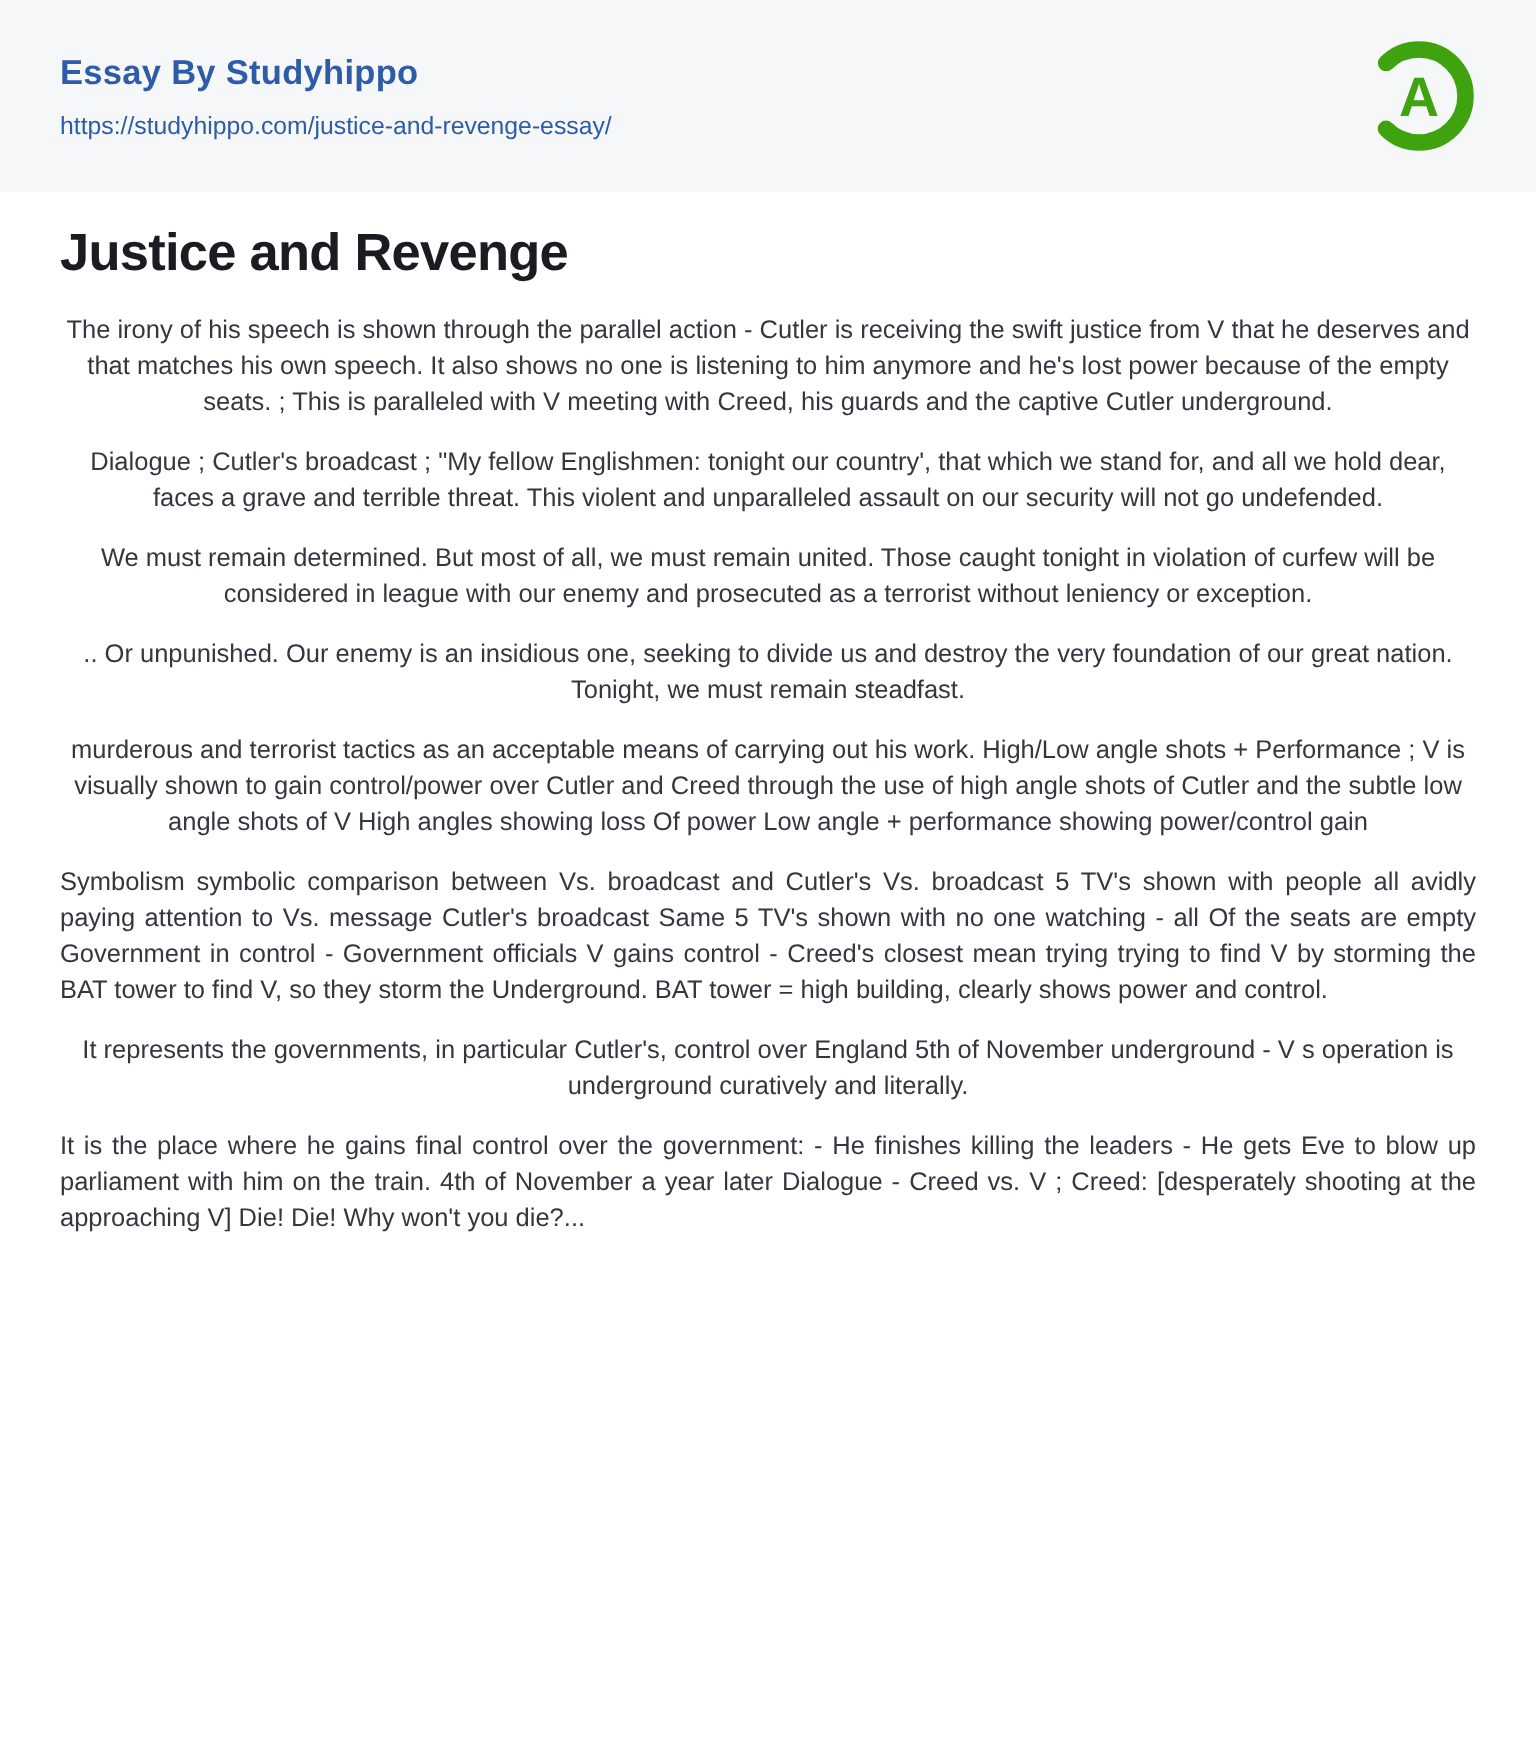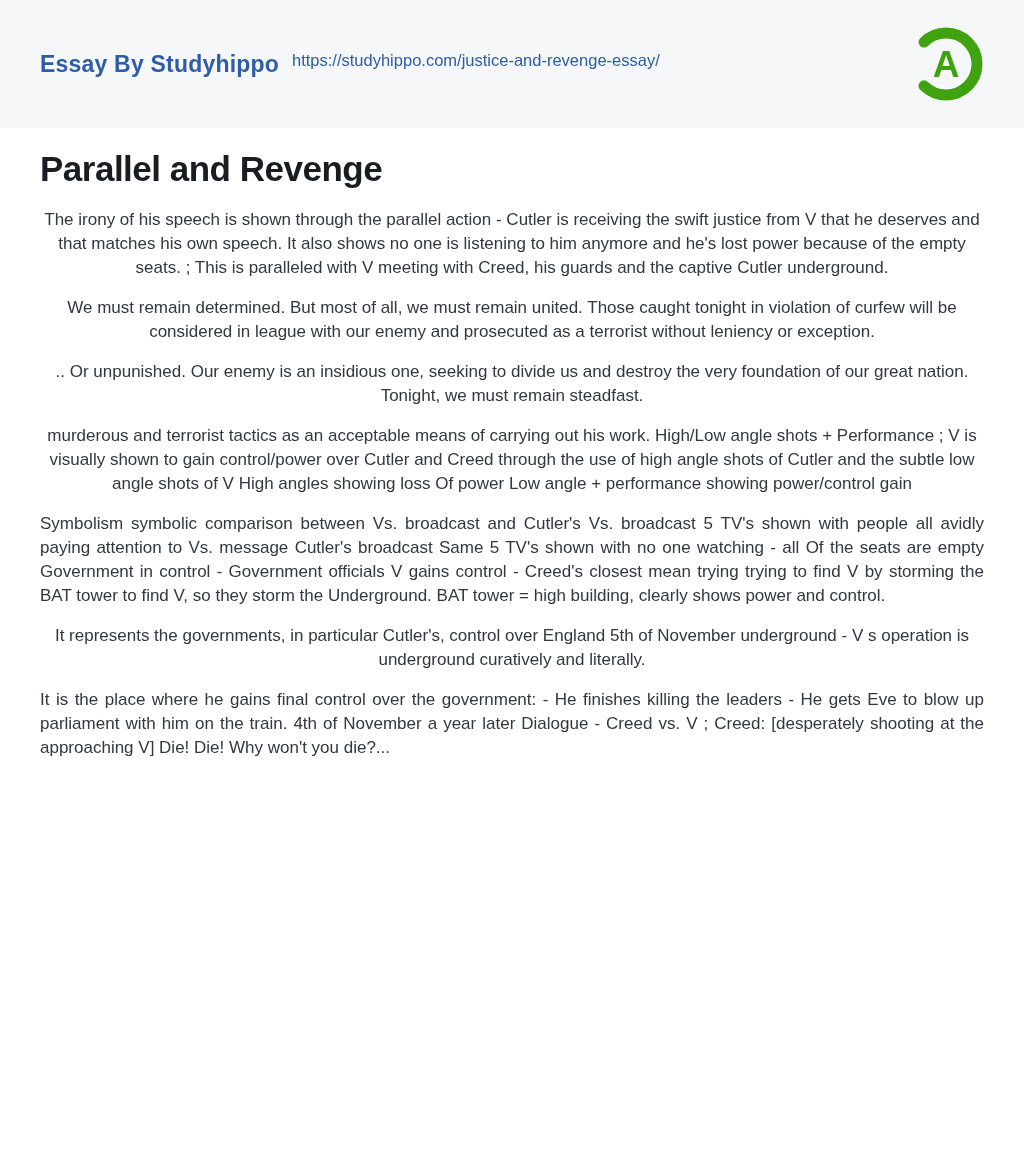--- a/index.html
+++ b/index.html
@@ -19,21 +19,21 @@
     overflow: hidden;
   }
   .header {
     height: 128px;
     background: var(--header-bg);
     display: flex;
     align-items: center;
     justify-content: space-between;
     padding: 0 40px;
   }
-  .header-left { display: flex; flex-direction: row; gap: 13px; }
+  .header-left { display: flex; flex-direction: column; gap: 13px; }
   .site-title {
     margin: 0;
     color: var(--accent-blue);
     font-size: 23px;
     font-weight: bold;
     letter-spacing: 0.2px;
   }
   .site-url {
     color: var(--accent-blue);
     font-size: 16.5px;
@@ -70,23 +70,24 @@
     </div>
     <div class="logo">
       <svg width="76" height="76" viewBox="0 0 76 76" aria-hidden="true">
         <circle cx="38" cy="38" r="31" fill="none" stroke="#3fa30f" stroke-width="11" stroke-dasharray="146 49" stroke-linecap="round" transform="rotate(-135 38 38)"></circle>
         <text x="38" y="51" text-anchor="middle" font-family="Liberation Sans, sans-serif" font-size="37" font-weight="bold" fill="#3fa30f">A</text>
       </svg>
     </div>
   </div>
 
   <div class="content">
-    <h2 class="article-title">Parallel and Revenge</h2>
+    <h2 class="article-title">Justice and Revenge</h2>
     <div id="essay-body">
         <p class="para">The irony of his speech is shown through the parallel action - Cutler is receiving the swift justice from V that he deserves and that matches his own speech. It also shows no one is listening to him anymore and he's lost power because of the empty seats. ; This is paralleled with V meeting with Creed, his guards and the captive Cutler underground.</p>
+        <p class="para">Dialogue ; Cutler's broadcast ; "My fellow Englishmen: tonight our country', that which we stand for, and all we hold dear, faces a grave and terrible threat. This violent and unparalleled assault on our security will not go undefended.</p>
         <p class="para">We must remain determined. But most of all, we must remain united. Those caught tonight in violation of curfew will be considered in league with our enemy and prosecuted as a terrorist without leniency or exception.</p>
         <p class="para">.. Or unpunished. Our enemy is an insidious one, seeking to divide us and destroy the very foundation of our great nation. Tonight, we must remain steadfast.</p>
         <p class="para">murderous and terrorist tactics as an acceptable means of carrying out his work. High/Low angle shots + Performance ; V is visually shown to gain control/power over Cutler and Creed through the use of high angle shots of Cutler and the subtle low angle shots of V High angles showing loss Of power Low angle + performance showing power/control gain</p>
         <p class="para justify">Symbolism symbolic comparison between Vs. broadcast and Cutler's Vs. broadcast 5 TV's shown with people all avidly paying attention to Vs. message Cutler's broadcast Same 5 TV's shown with no one watching - all Of the seats are empty Government in control - Government officials V gains control - Creed's closest mean trying trying to find V by storming the BAT tower to find V, so they storm the Underground. BAT tower = high building, clearly shows power and control.</p>
         <p class="para">It represents the governments, in particular Cutler's, control over England 5th of November underground - V s operation is underground curatively and literally.</p>
         <p class="para justify">It is the place where he gains final control over the government: - He finishes killing the leaders - He gets Eve to blow up parliament with him on the train. 4th of November a year later Dialogue - Creed vs. V ; Creed: [desperately shooting at the approaching V] Die! Die! Why won't you die?...</p>
       </div>
   </div>
 
 </div>

